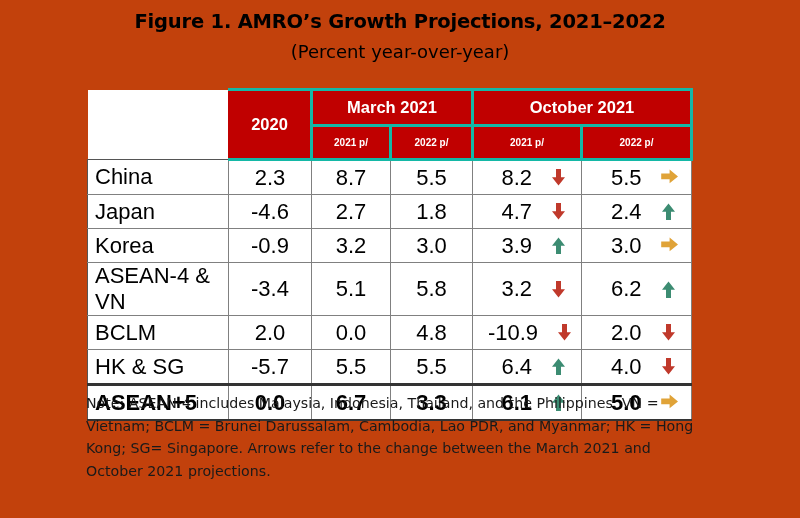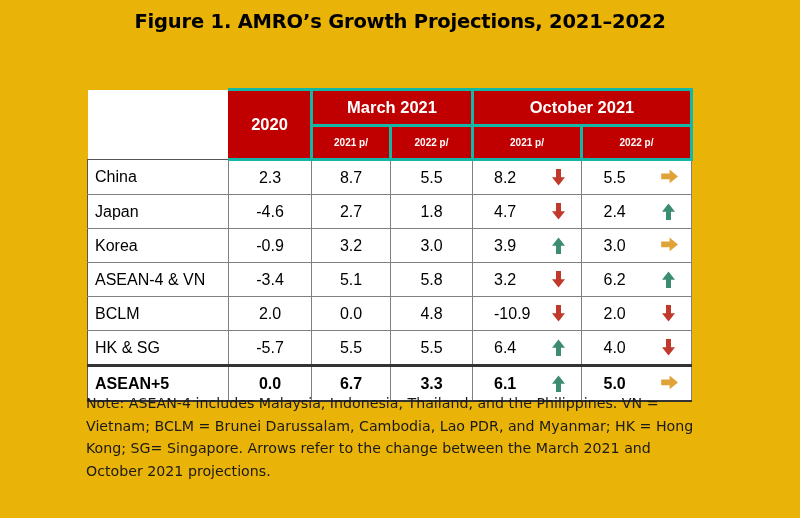--- a/index.html
+++ b/index.html
@@ -11,21 +11,21 @@
     width: 800px;
     height: 518px;
     font-family: "Liberation Sans", sans-serif;
     overflow: hidden;
     position: relative;
   }
   #page {
     position: relative;
     width: 800px;
     height: 518px;
-    background: #eab308;
+    background: #c2410c;
   }
 
   
   .title {
     position: absolute;
     left: 0;
     top: 10px;
     width: 800px;
     text-align: center;
     font-family: "DejaVu Sans", sans-serif;
@@ -89,21 +89,21 @@
   }
   th.hd.v2020 {
     border-left: 1px solid #C00000;
     text-align: center;
   }
 
   
   td.lbl, td.num {
     border: 1px solid #808080;
     border-top: none;
-    font-size: 16px;
+    font-size: 22px;
     color: #000000;
     height: 33px;
     padding: 0;
     vertical-align: middle;
     background: #ffffff;
   }
   td.lbl {
     text-align: left;
     padding-left: 7px;
     border-left: 1px solid #555555;
@@ -126,21 +126,21 @@
   
   .cellflex {
     display: flex;
     align-items: center;
     justify-content: center;
     gap: 18px;
     height: 33px;
   }
   .cellflex .val {
     min-width: 38px;
-    text-align: left;
+    text-align: right;
     margin-left: 7px;
   }
   .arrow {
     display: inline-block;
     width: 17px;
     height: 19px;
     line-height: 0;
   }
   .arrow svg { display: block; }
 
@@ -156,20 +156,21 @@
     color: #1a1a1a;
   }
   .notes p { margin: 0; }
 </style>
 </head>
 <body>
 
 <div id="page">
 
   <div class="title">Figure 1. AMRO’s Growth Projections, 2021–2022</div>
+  <div class="subtitle">(Percent year-over-year)</div>
 
   <div id="table-wrap">
     <table class="grid">
       <colgroup>
         <col class="c-label">
           <col class="c-2020">
           <col class="c-m21">
         <col class="c-m22">
           <col class="c-o21">
           <col class="c-o22">

